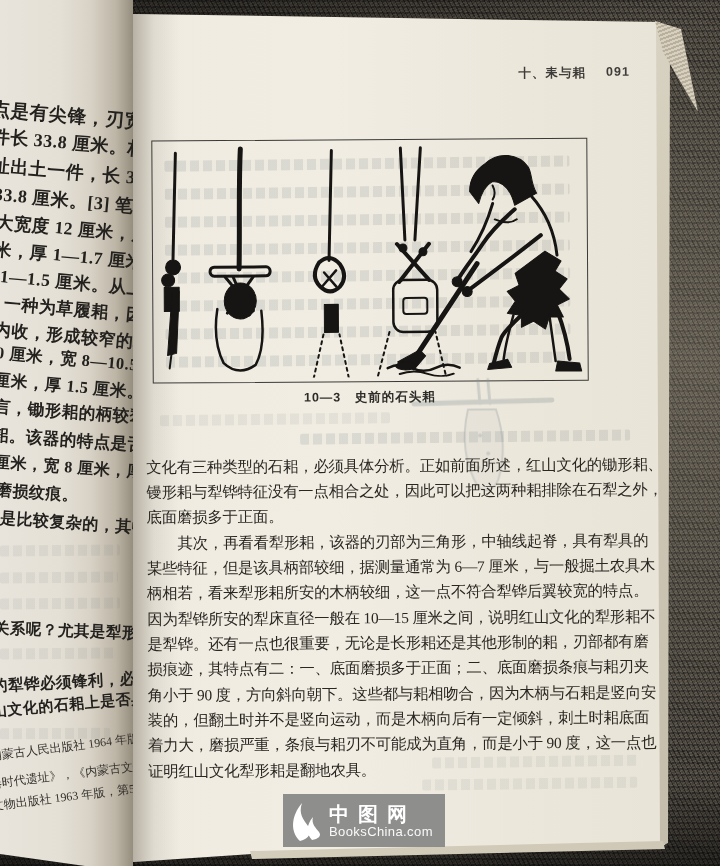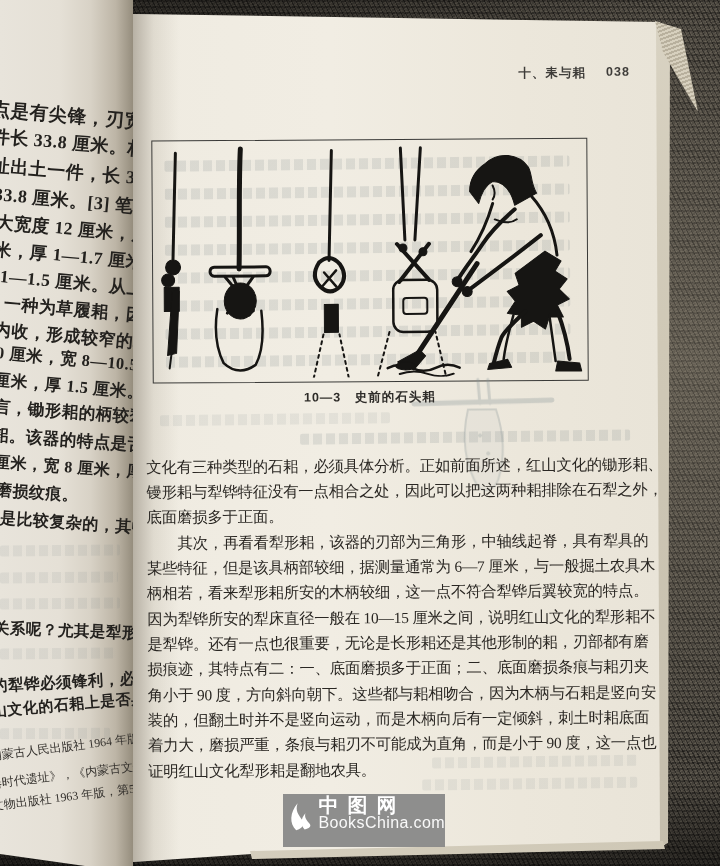--- a/index.html
+++ b/index.html
@@ -52,25 +52,25 @@
     clip-path:polygon(656px 23px,670px 33px,668px 843px,660px 847px);
     background:linear-gradient(180deg,#d9d3c3,#cfc8b6 40%,#c4bdac);}
   .edge-corner{position:absolute;inset:0;
     clip-path:polygon(655px 21px,681px 29px,698px 112px,663px 52px);
     background:repeating-linear-gradient(160deg,#d7d0be 0 2px,#b8b09d 2px 4px);}
   .edge-bottom{position:absolute;inset:0;
     clip-path:polygon(250px 851px,663px 841px,665px 849px,252px 859px);
     background:linear-gradient(90deg,#d7d1c1,#cec7b5);}
   
   .watermark{position:absolute;left:283px;top:794px;width:162px;height:53px;
-    background:rgba(134,134,134,0.92);display:flex;padding-left:4px;
+    background:rgba(134,134,134,0.92);display:flex;align-items:center;padding-left:4px;
     box-sizing:border-box;}
   .wm-text{margin-left:6px;color:#fff;font-family:"Liberation Sans","DejaVu Sans",sans-serif;}
   .wm-name{font-size:20px;font-weight:700;letter-spacing:9px;line-height:22px;}
-  .wm-url{font-size:16px;letter-spacing:0.4px;opacity:0.95;line-height:14px;}
+  .wm-url{font-size:13px;letter-spacing:0.4px;opacity:0.95;line-height:14px;}
   svg{display:block;}
 </style>
 </head>
 <body>
 
 <div class="scene">
 
   <div class="fabric"></div>
   <div class="fabric-light"></div>
 
@@ -104,21 +104,21 @@
     <div class="ghost-row ghost-soft" style="top:648px;left:0;width:116px;"></div>
     <div class="ghost-row ghost-soft" style="top:728px;left:0;width:110px;"></div>
   </div>
 
   <div class="right-page">
     <div class="gutter-shadow"></div>
     <div class="rp-content">
 
       <div class="page-header">
         <span>十、耒与耜</span>
-        <span>038</span>
+        <span>091</span>
       </div>
 
       <div class="figure-frame">
 
         <div class="ghost-row" style="top:18px;left:12px;width:405px;"></div>
         <div class="ghost-row" style="top:46px;left:12px;width:405px;"></div>
         <div class="ghost-row" style="top:74px;left:12px;width:405px;"></div>
         <div class="ghost-row" style="top:102px;left:12px;width:405px;"></div>
         <div class="ghost-row" style="top:130px;left:12px;width:405px;"></div>
         <div class="ghost-row" style="top:158px;left:12px;width:405px;"></div>

